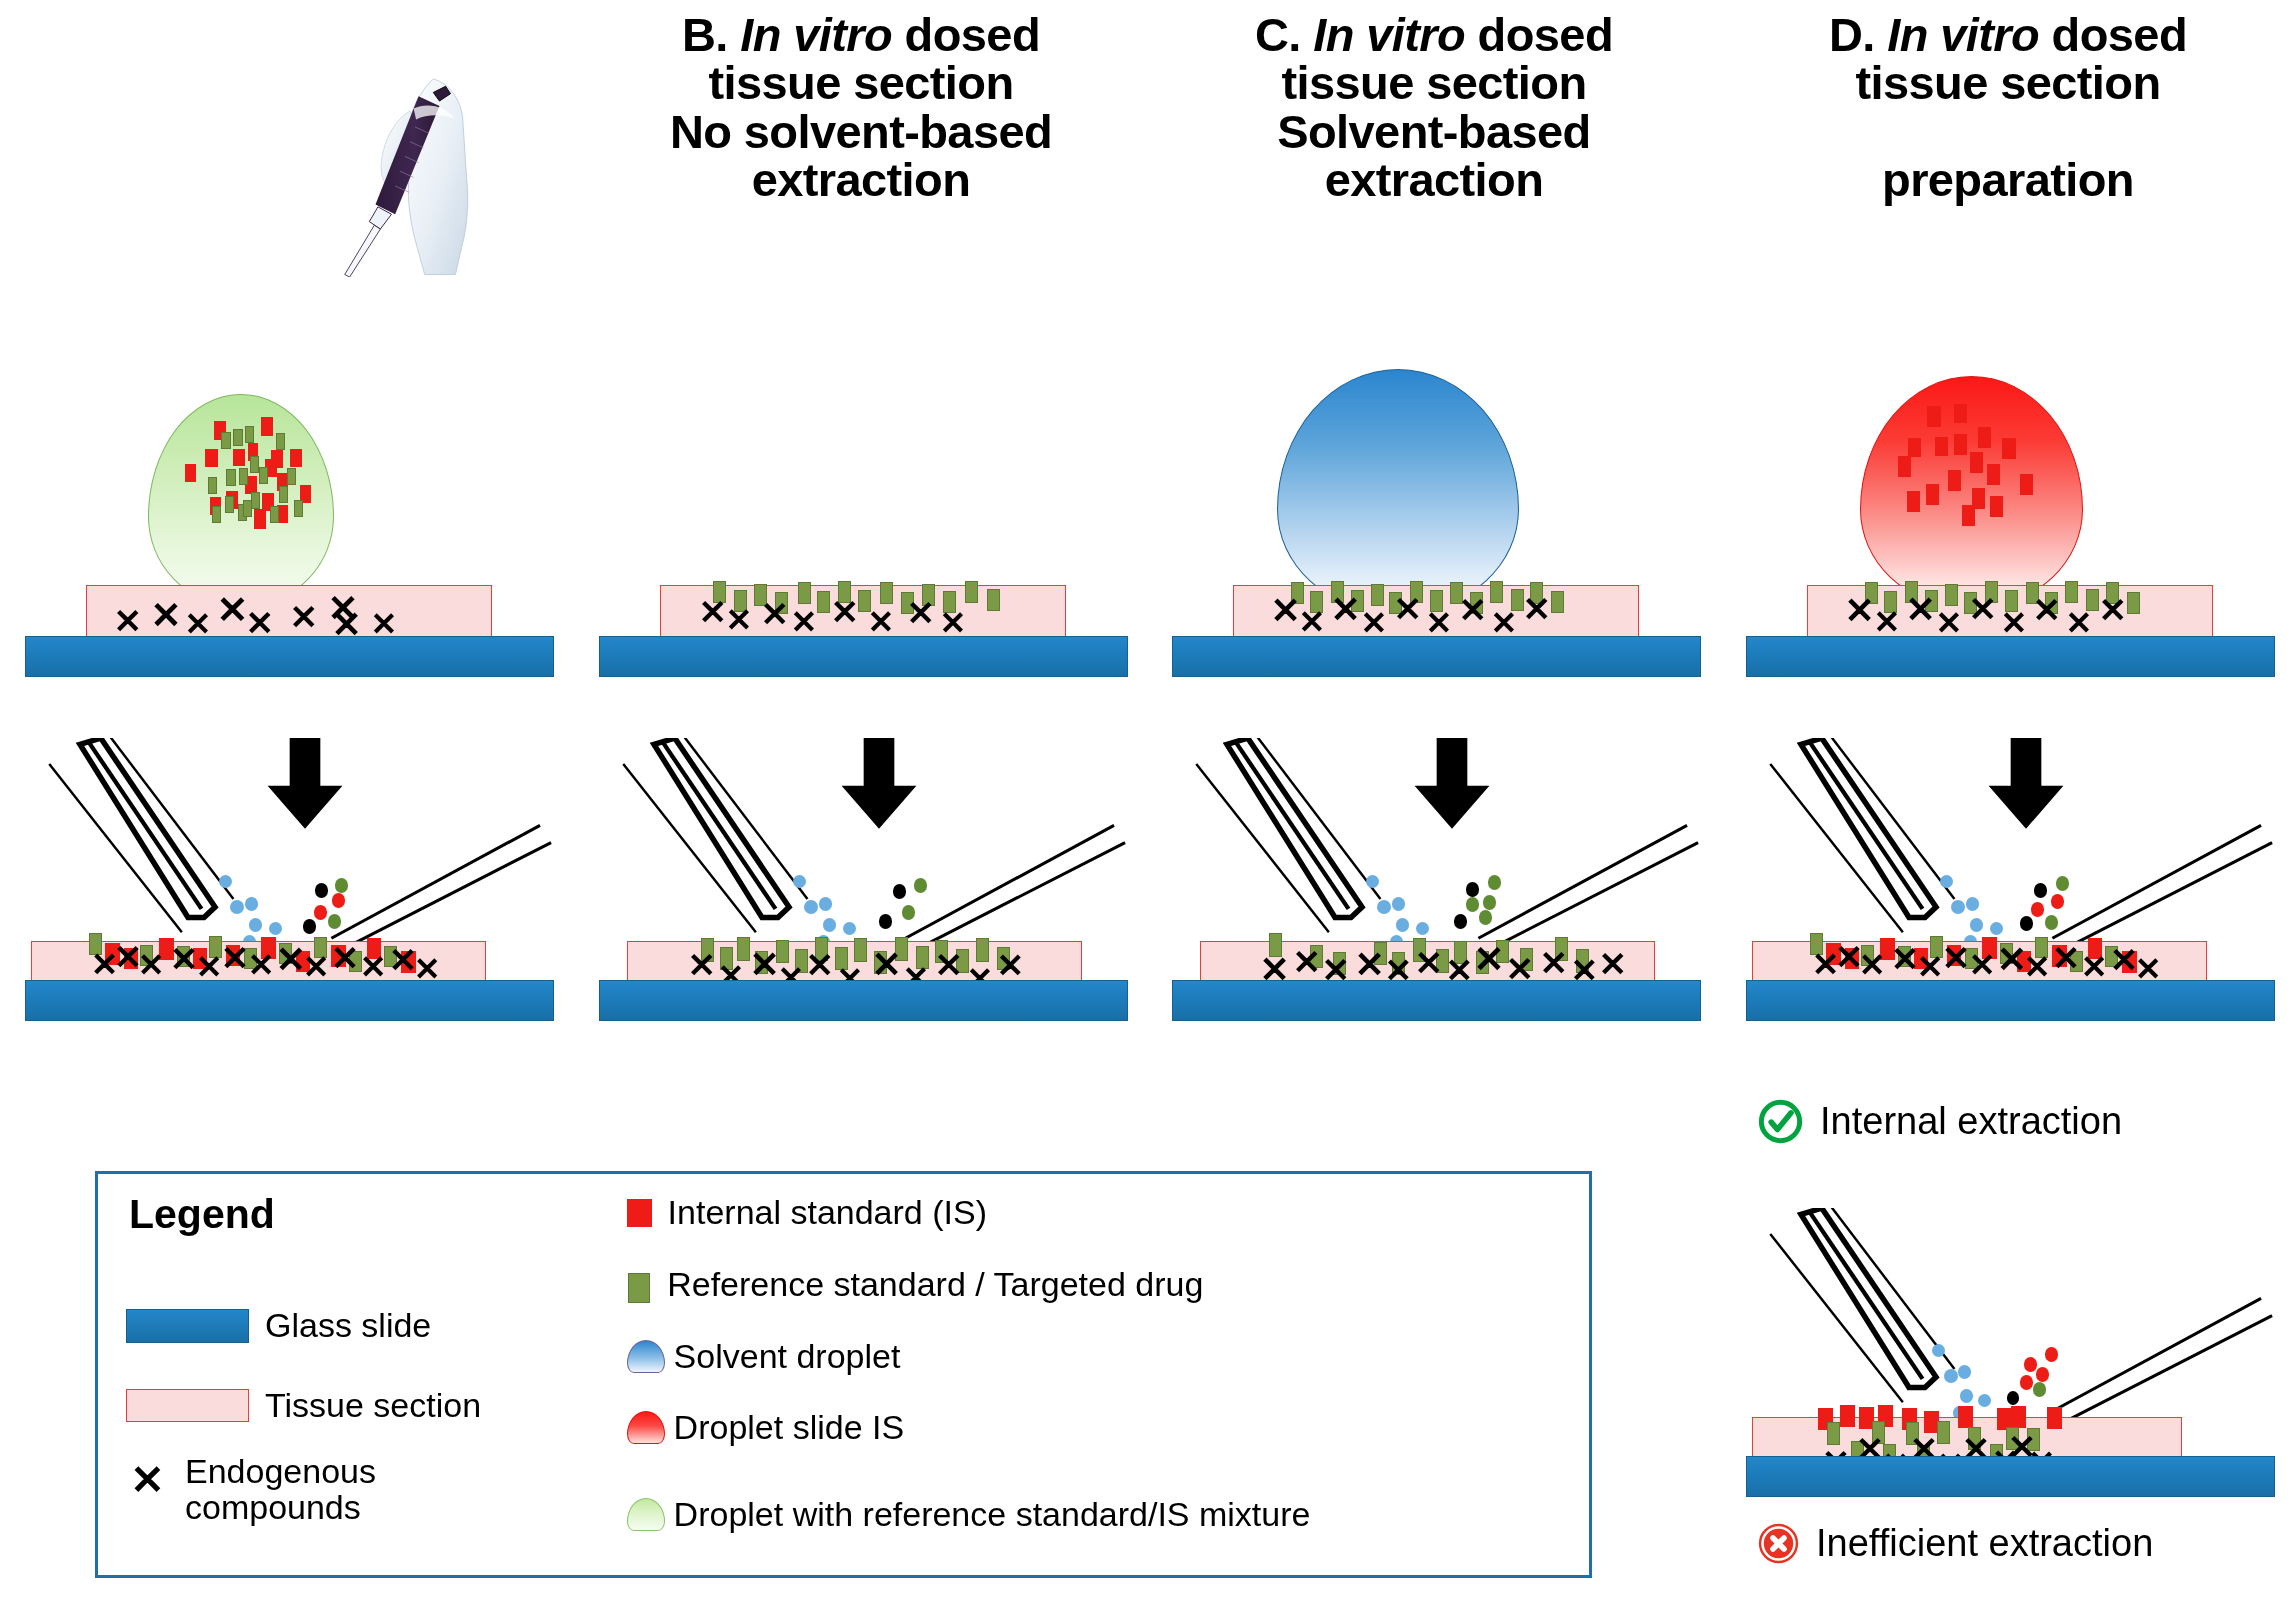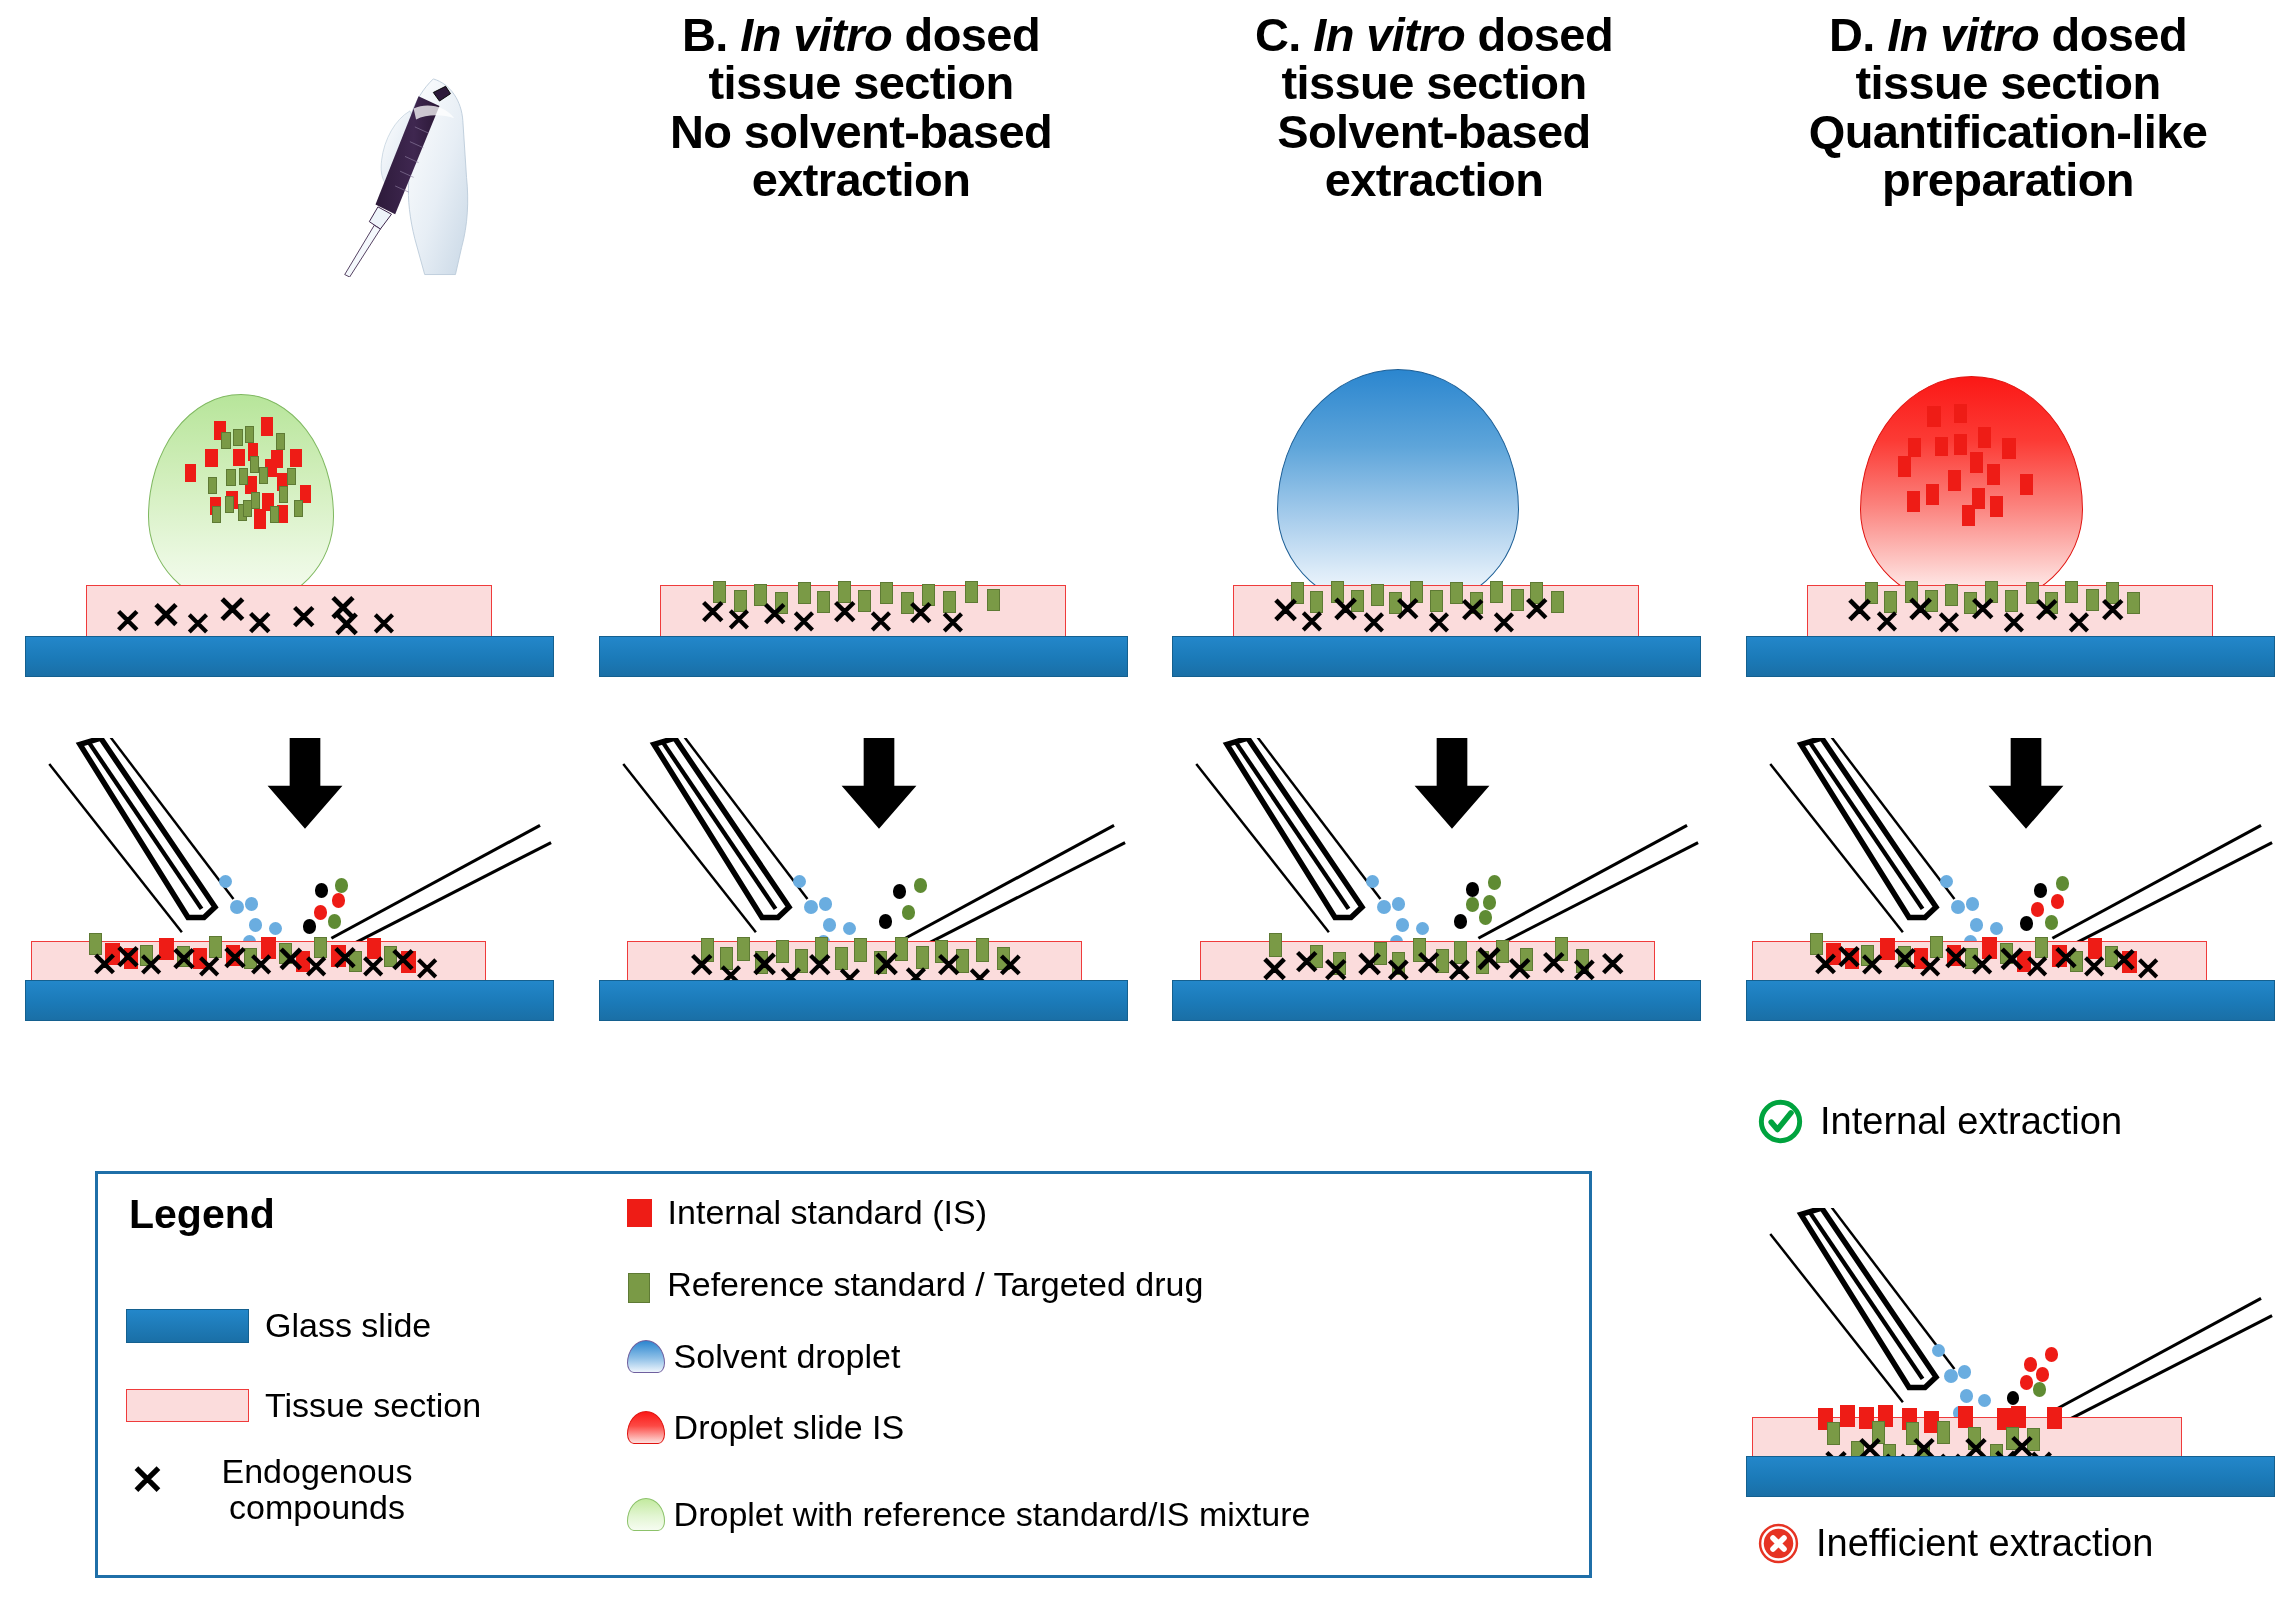--- a/index.html
+++ b/index.html
@@ -65,21 +65,21 @@
   #legend-box{
     position:absolute;left:95px;top:1171px;width:1497px;height:407px;
     border:3.7px solid #1f6fa8;background:#fff;box-sizing:border-box;
   }
   #legend-title{
     position:absolute;left:31px;top:17px;font-size:41px;font-weight:bold;color:#000;
   }
   .lg-left{position:absolute;left:28px;display:flex;align-items:center;}
   .lg-right{position:absolute;left:529px;display:flex;align-items:center;}
   .lg-label{font-size:34px;color:#000;margin-left:16px;line-height:1.05;white-space:nowrap;}
-  .lg-label.wrap{white-space:normal;width:264px;text-align:center;}
+  .lg-label.wrap{white-space:normal;width:264px;}
 
   .sw-slide{width:123px;height:34px;background:linear-gradient(180deg,#2387ca,#1a6fa6);border:1.8px solid #14608f;box-sizing:border-box;}
   .sw-tissue{width:123px;height:33px;background:#fbdcdc;border:1.8px solid #ef3b3b;box-sizing:border-box;}
   .sw-x{width:43px;text-align:center;font-size:41px;font-weight:bold;color:#000;line-height:1;}
   .sw-is{width:24.6px;height:28px;background:#ee1c16;}
   .sw-ref{width:22px;height:29.5px;background:#7a9a46;border:1.8px solid #5e7a34;box-sizing:border-box;}
   .sw-drop{width:38px;height:33px;border-radius:50% 50% 18% 18%/70% 70% 30% 30%;}
   .sw-drop.blue{background:linear-gradient(180deg,#2b86cf,#8dbfe7 55%,#eef5fc);border:1.2px solid #6f5f9e;box-sizing:border-box;}
   .sw-drop.red{background:linear-gradient(180deg,#fb1816,#fc4a45 45%,#fde0de);border:1.2px solid #e01410;box-sizing:border-box;}
   .sw-drop.green{background:linear-gradient(180deg,#c3ea9f,#e2f5d2 55%,#f6fcf1);border:1.2px solid #8cc26a;box-sizing:border-box;}
@@ -443,21 +443,21 @@
       <span class="xmark" style="left:398px;top:4.9px;font-size:34px;">✕</span>
     </div>
     <div class="glass-slide" style="height:41px;"></div>
   </div>
 </div>
 
 <div class="panel" id="panel-d">
   <div class="panel-title">
     <span>D. </span><i>In vitro</i><span> dosed</span><br>
     <span>tissue section</span><br>
-    <span>Quantification-like</span><br>
+    <br>
     <span>preparation</span>
   </div>
 
   <div class="stage" style="left:24.6px;top:394px;width:529px;height:283px;">
     <div class="droplet red" style="left:114px;top:-18.4px;width:221px;height:228px;">
       <span class="sq is" style="left:66px;top:29.5px;width:14.8px;height:21px;"></span>
       <span class="sq is" style="left:93px;top:27px;width:13.5px;height:19.7px;"></span>
       <span class="sq is" style="left:117px;top:50px;width:13.5px;height:21px;"></span>
       <span class="sq is" style="left:47px;top:61px;width:13.5px;height:19.7px;"></span>
       <span class="sq is" style="left:74px;top:60px;width:13.5px;height:19.7px;"></span>

